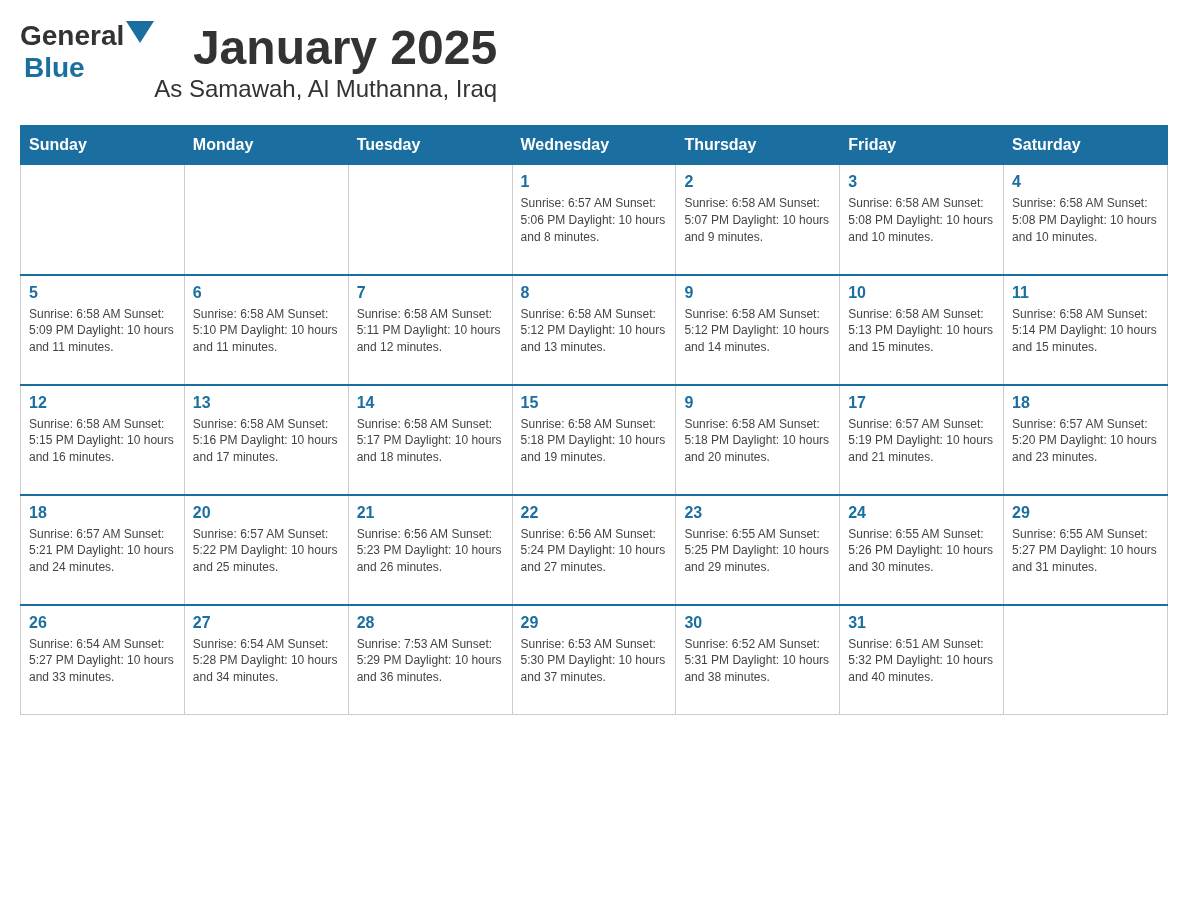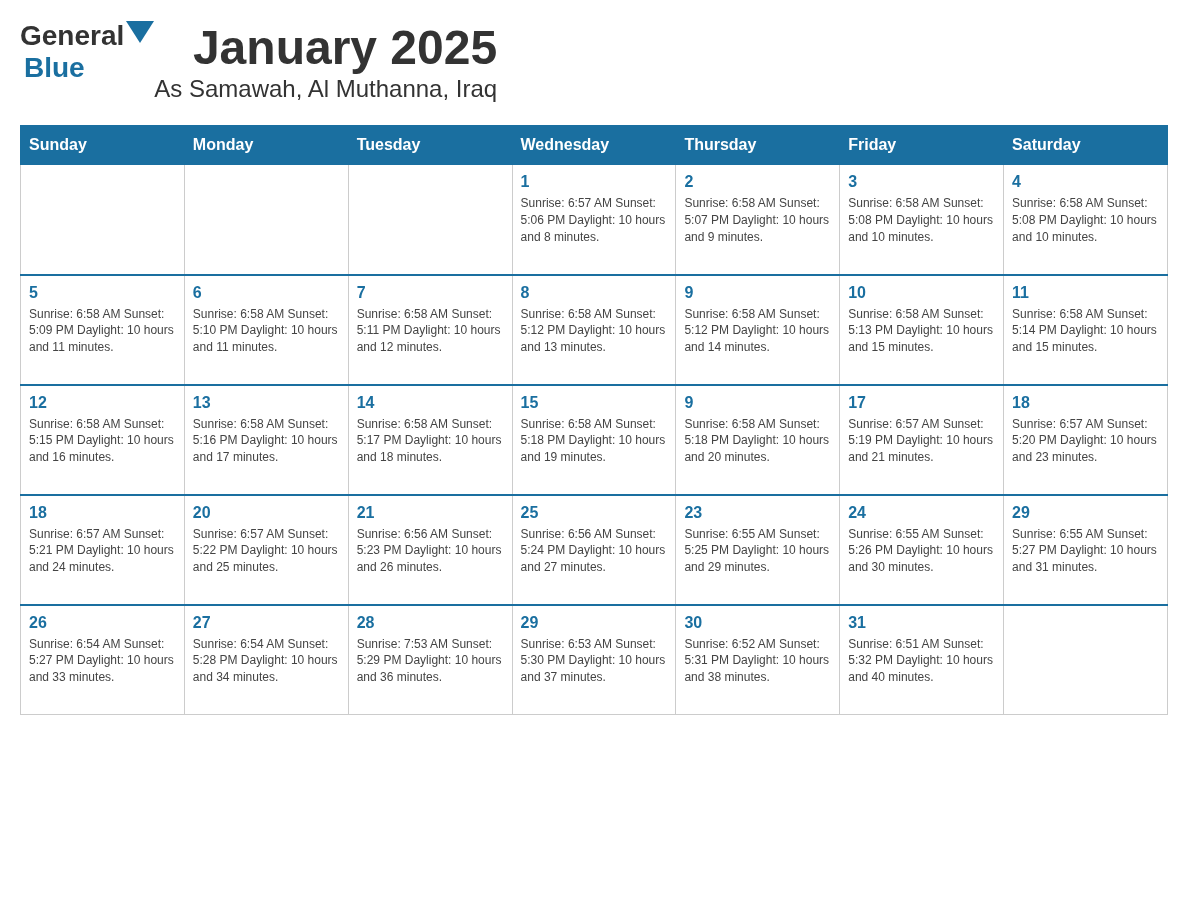--- a/index.html
+++ b/index.html
@@ -261,21 +261,21 @@
 Sunset: 5:22 PM
 Daylight: 10 hours and 25 minutes.</div>
         </td>
         <td>
           <span class="day-number">21</span>
           <div class="day-info">Sunrise: 6:56 AM
 Sunset: 5:23 PM
 Daylight: 10 hours and 26 minutes.</div>
         </td>
         <td>
-          <span class="day-number">25</span>
+          <span class="day-number">22</span>
           <div class="day-info">Sunrise: 6:56 AM
 Sunset: 5:24 PM
 Daylight: 10 hours and 27 minutes.</div>
         </td>
         <td>
           <span class="day-number">23</span>
           <div class="day-info">Sunrise: 6:55 AM
 Sunset: 5:25 PM
 Daylight: 10 hours and 29 minutes.</div>
         </td>

